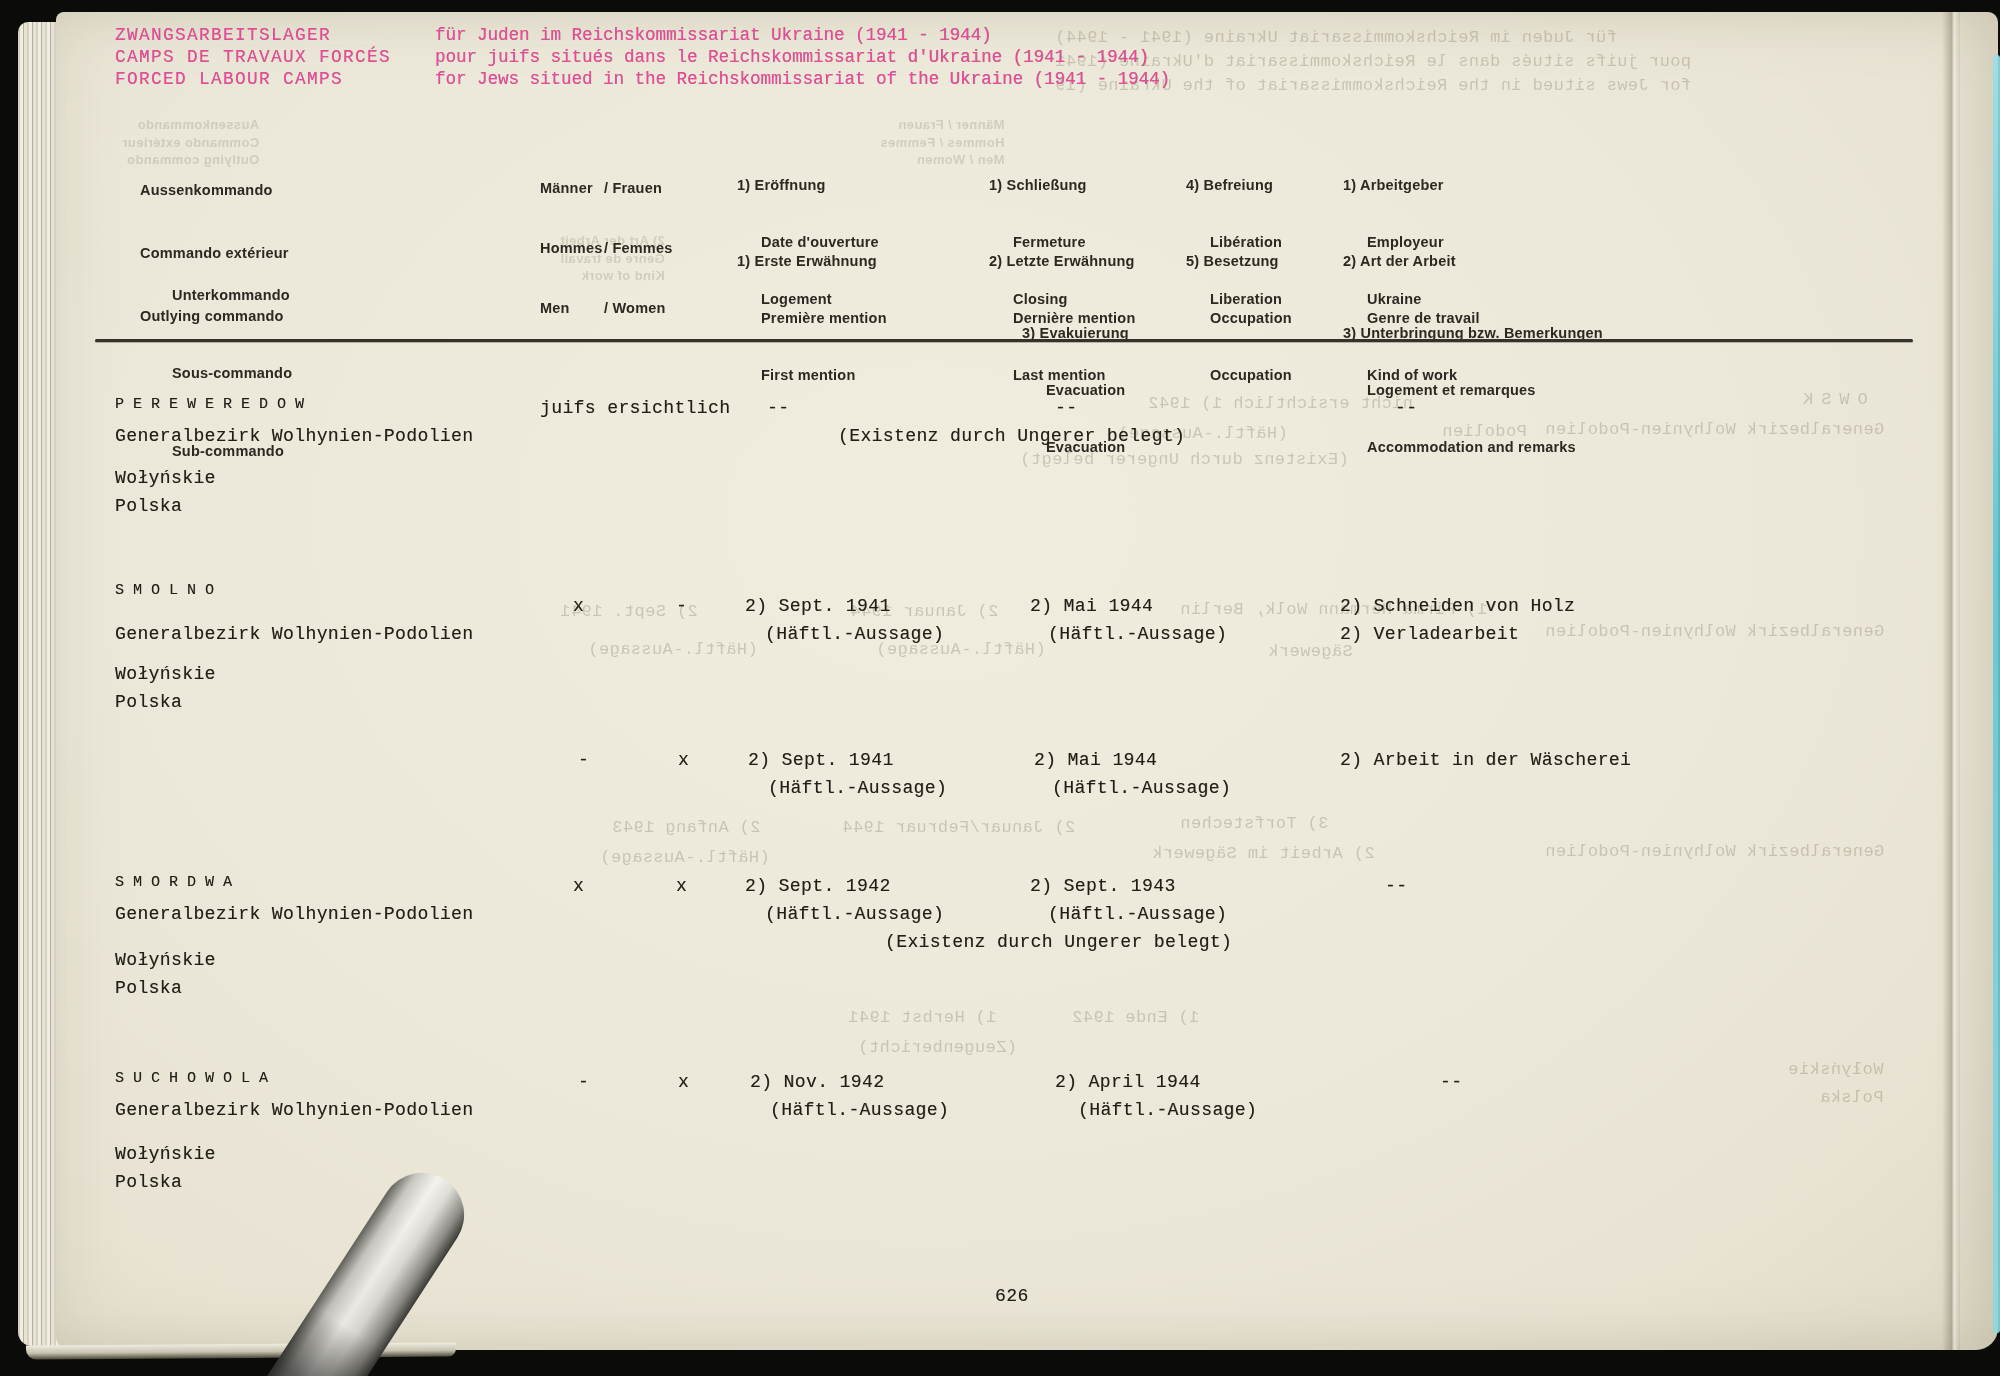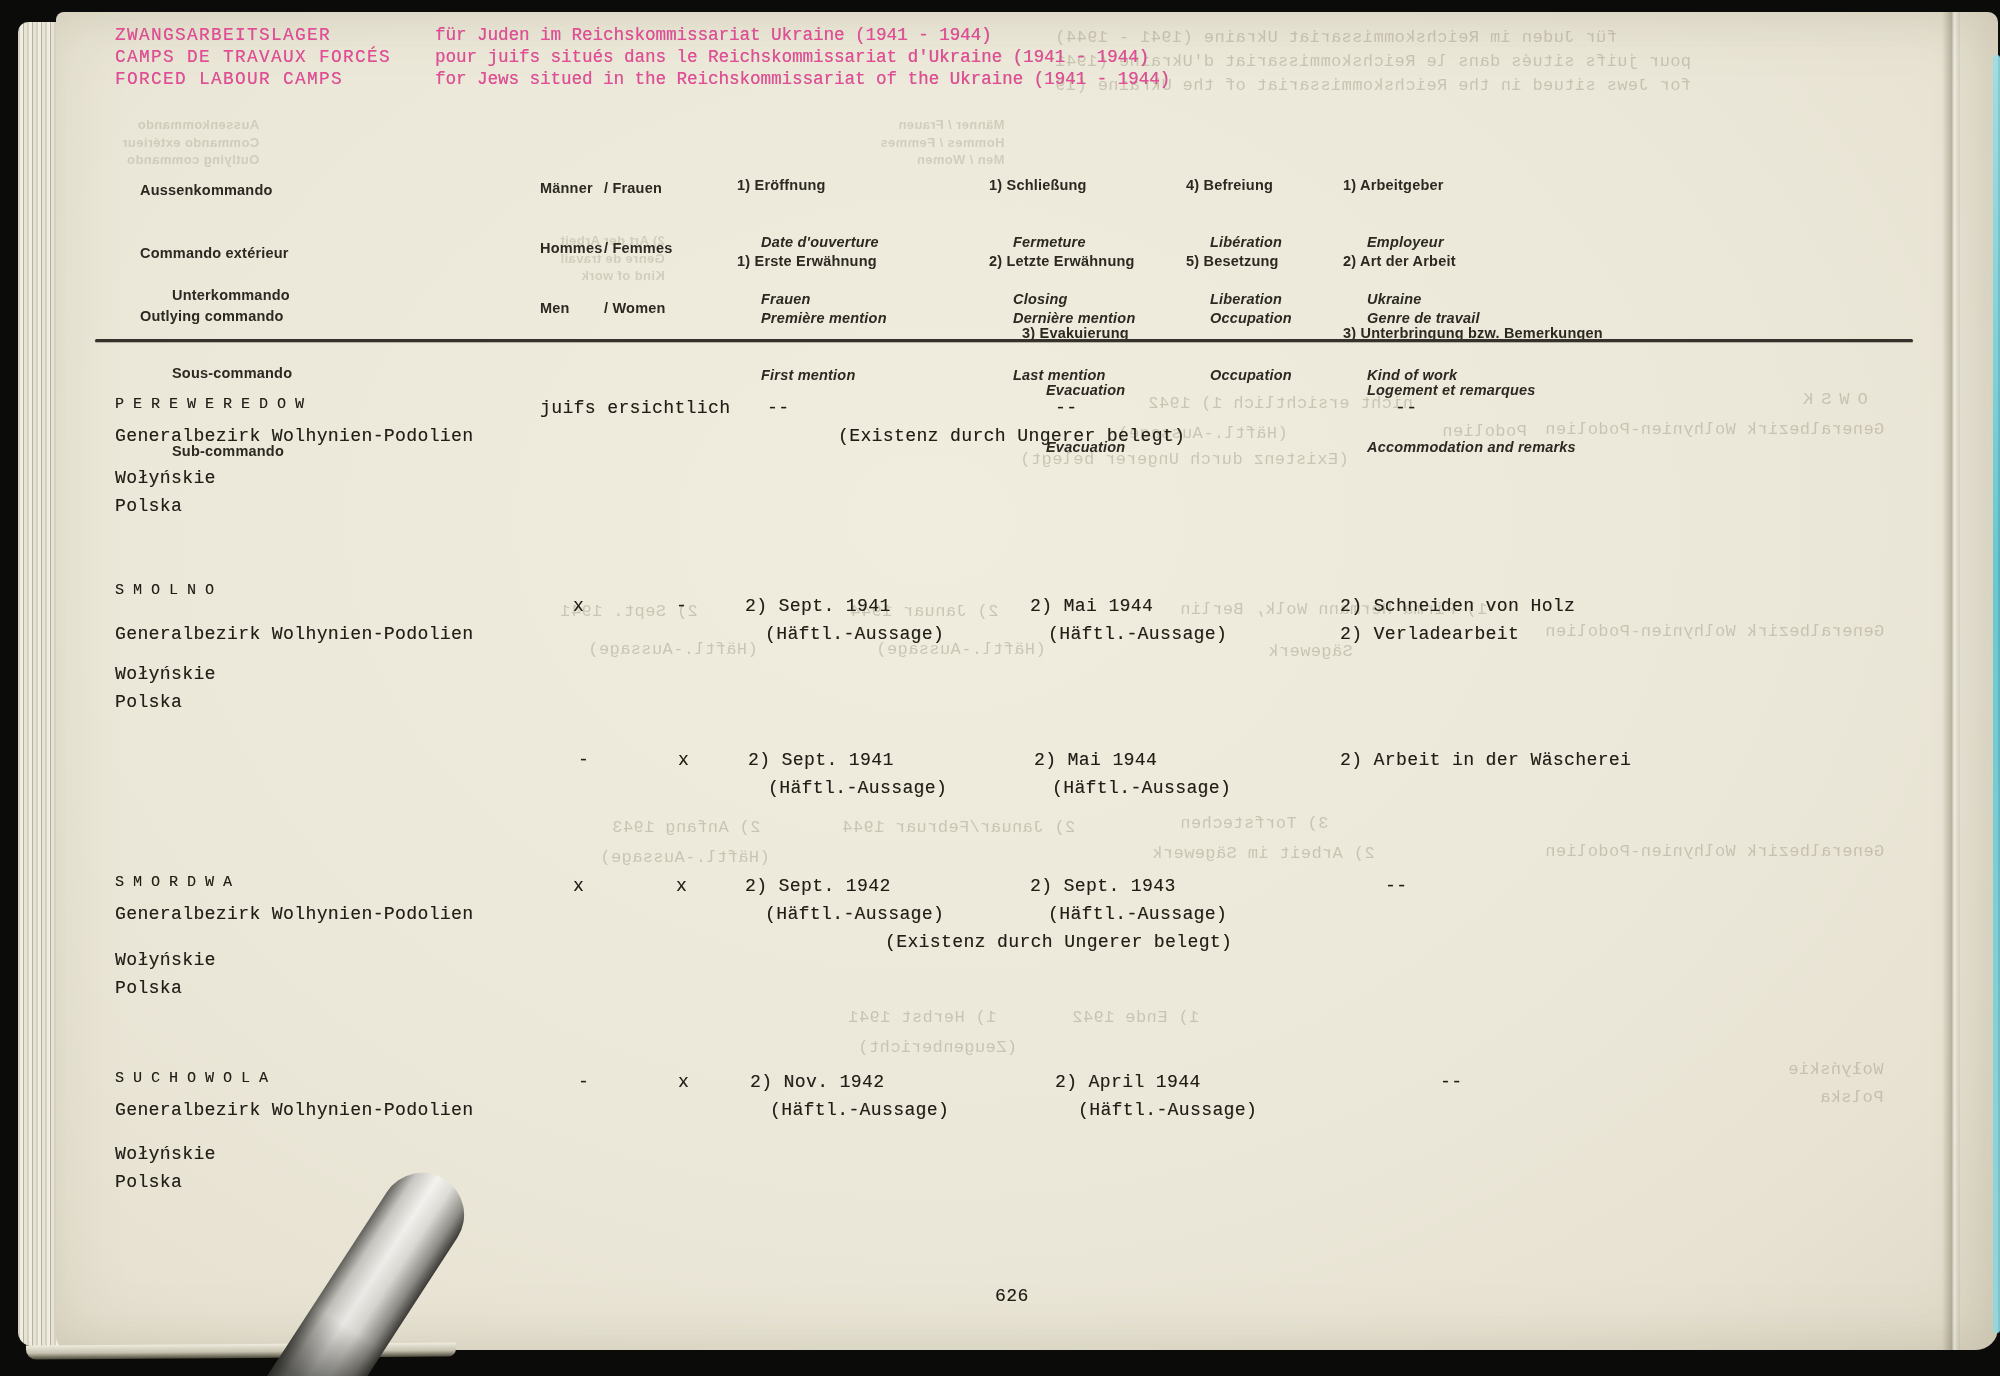--- a/index.html
+++ b/index.html
@@ -26,21 +26,21 @@
     font-size:18px;color:#201e16;letter-spacing:.4px;white-space:pre;
     text-shadow:.3px .3px 0 rgba(32,30,22,.45);}
   .tw.name{font-size:15px;letter-spacing:9px;}
   .ti{position:absolute;font-family:"Liberation Mono","DejaVu Sans Mono",monospace;
     font-size:17.5px;color:#ec4899;white-space:pre;text-shadow:.3px .3px 0 rgba(32,30,22,.4);}
   .ti.lbl{letter-spacing:1.5px;}
 
   
   .hd{position:absolute;font-family:"Liberation Sans","DejaVu Sans",sans-serif;
     font-size:14.5px;font-weight:bold;color:#2b2921;line-height:19px;letter-spacing:.2px;white-space:pre;}
-  .hd .ind{padding-left:24px;font-style:italic;}
+  .hd .ind{padding-left:24px;}
   .hd .mw-l{display:inline-block;width:64px;}
   .hd.wide{line-height:26px;}
 
   .rule{position:absolute;left:95px;top:339px;width:1818px;height:3px;background:#34322a;
     border-radius:2px;box-shadow:0 1px 0 rgba(52,50,42,.3);}
 
   
   .g{position:absolute;font-family:"Liberation Mono","DejaVu Sans Mono",monospace;
     font-size:17px;color:#928c77;opacity:.40;transform:scaleX(-1);
     white-space:pre-line;letter-spacing:.4px;}
@@ -119,21 +119,21 @@
       <div>Sub-commando</div>
     </div>
     <div class="hd" style="left:540px;top:138px;line-height:20px">
       <div><span class="mw-l">Männer</span><span>/ Frauen</span></div>
       <div><span class="mw-l">Hommes</span><span>/ Femmes</span></div>
       <div><span class="mw-l">Men</span><span>/ Women</span></div>
     </div>
     <div class="hd" style="left:737px;top:138px">
       <div>1) Eröffnung</div>
       <div class="ind">Date d'ouverture</div>
-      <div class="ind">Frauen</div>
+      <div class="ind">Logement</div>
     </div>
     <div class="hd" style="left:737px;top:214px">
       <div>1) Erste Erwähnung</div>
       <div class="ind">Première mention</div>
       <div class="ind">First mention</div>
     </div>
     <div class="hd" style="left:989px;top:138px">
       <div>1) Schließung</div>
       <div class="ind">Fermeture</div>
       <div class="ind">Closing</div>

